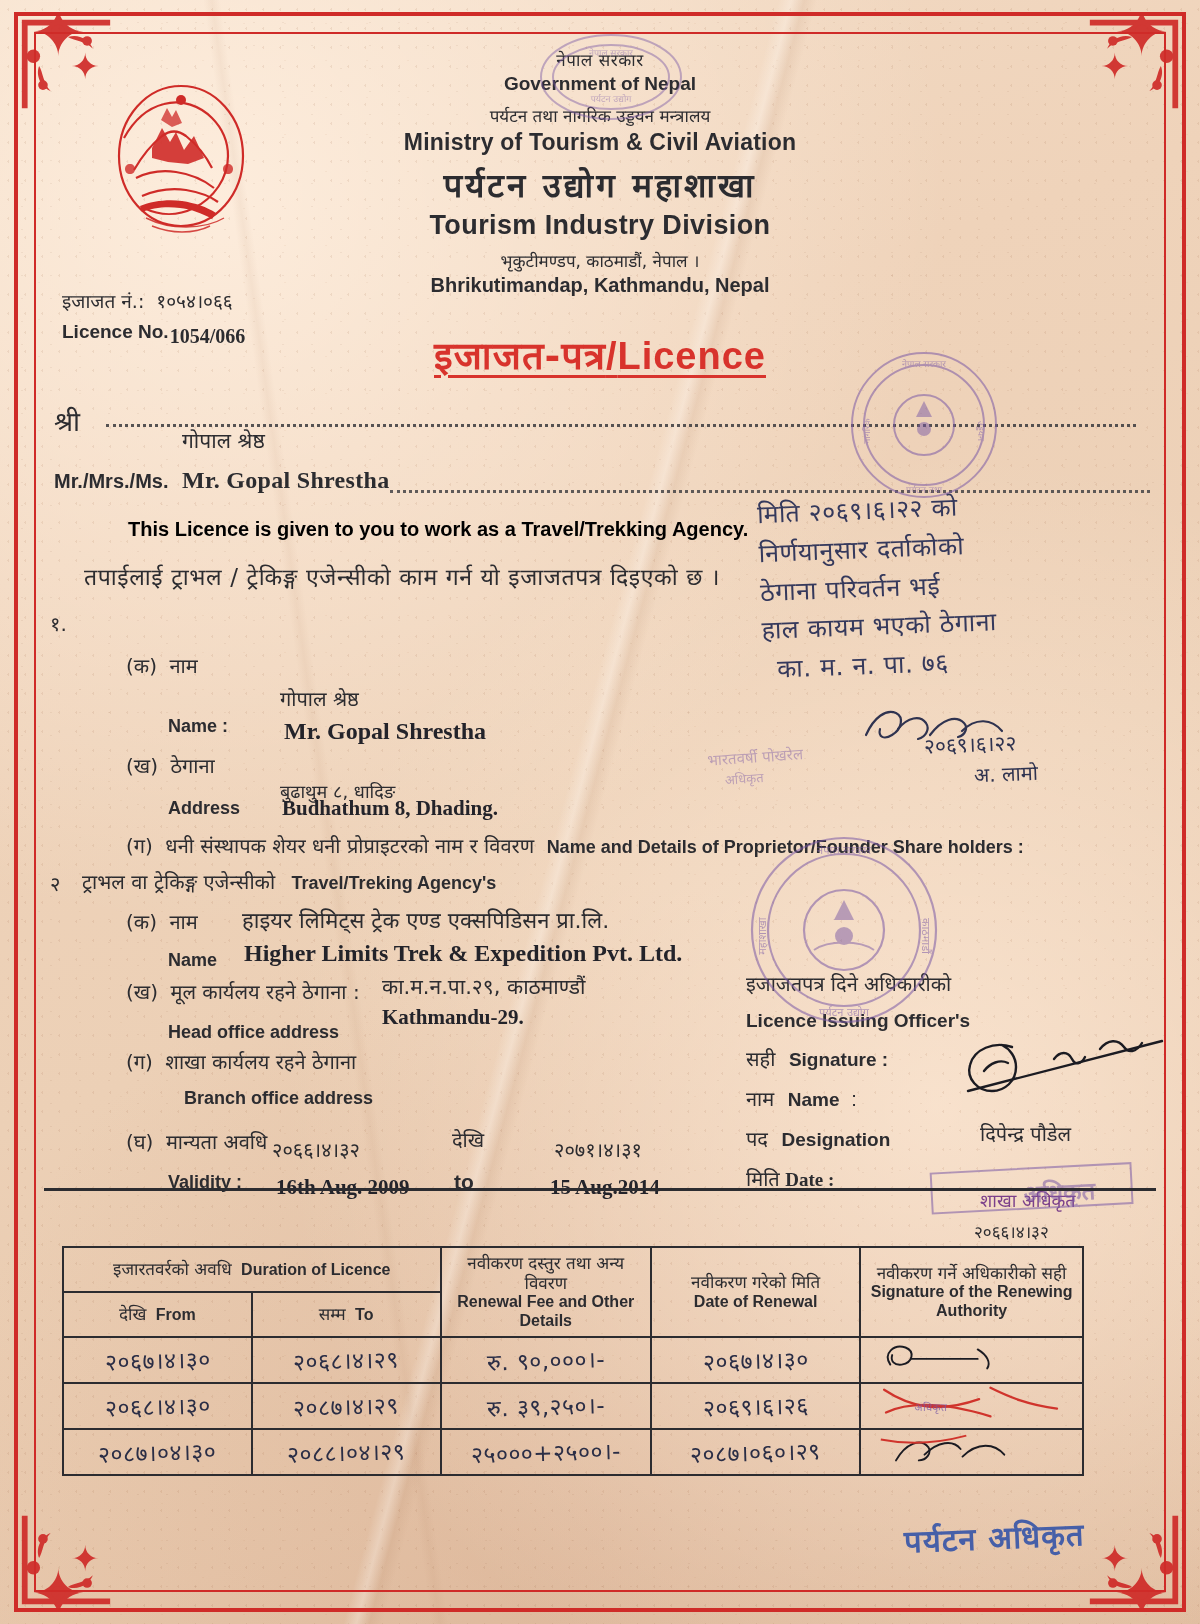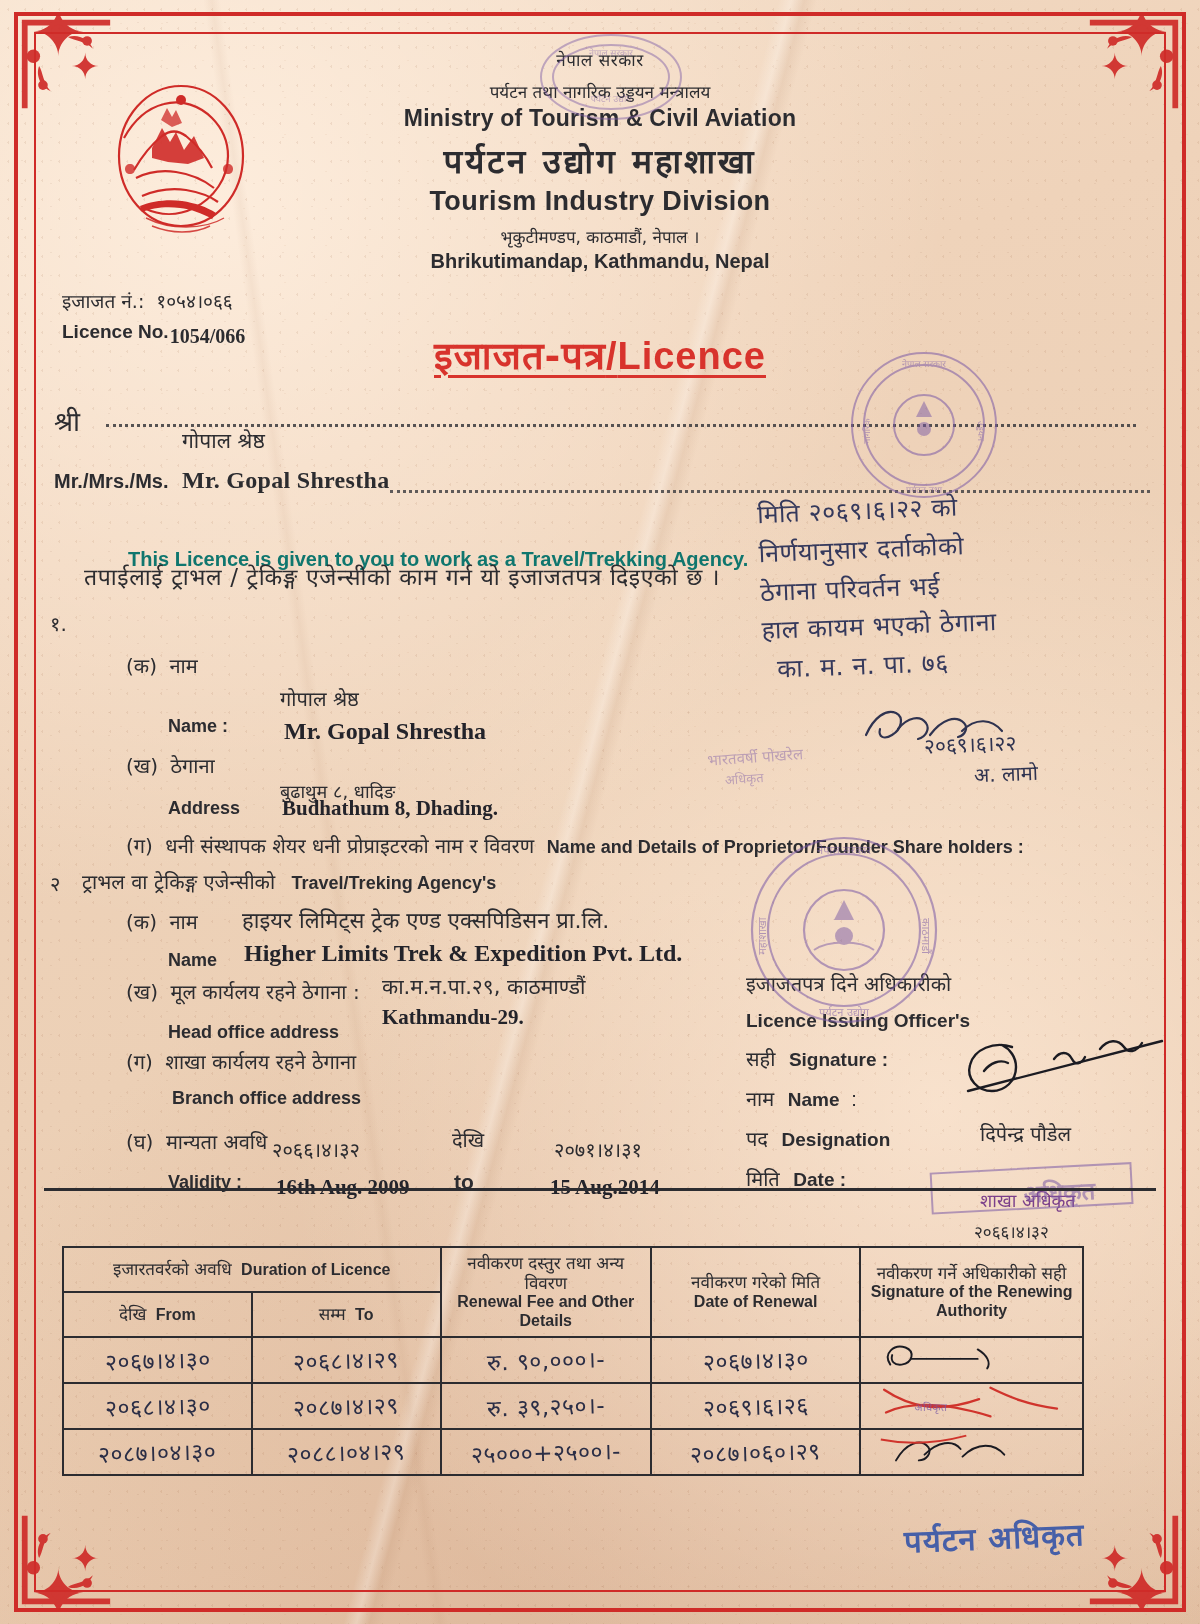--- a/index.html
+++ b/index.html
@@ -103,21 +103,21 @@
   #mrline .lbl{position:absolute;left:0;top:0;font-size:20px;font-weight:bold;color:#2c2c30;}
   #mrline .val{
     position:absolute;left:128px;top:-3px;font-size:24px;color:#2c2c30;
     font-family:"Liberation Serif", serif;font-weight:bold;letter-spacing:.3px;
   }
   #mrline .dots{
     position:absolute;left:336px;top:18px;width:760px;height:2px;
     border-bottom:3px dotted #3a3a3e;opacity:.8;
   }
 
-  #stmt-en{position:absolute;left:84px;top:478px;font-size:20px;font-weight:bold;color:#0f766e;margin-top:30px;}
+  #stmt-en{position:absolute;left:84px;top:478px;font-size:20px;font-weight:bold;color:#000000;}
   #stmt-np{position:absolute;left:40px;top:520px;font-size:23px;color:#2c2c30;letter-spacing:.6px;}
 
   
   .sec-no{position:absolute;font-size:20px;color:#2c2c30;}
   .row{position:absolute;color:#2c2c30;}
   .k-np{font-size:20px;}
   .k-en{font-size:18px;font-weight:bold;}
   .val-np{font-size:20px;color:#2c2c30;}
   .val-en{font-family:"Liberation Serif", serif;font-weight:bold;color:#23232a;}
 
@@ -265,20 +265,21 @@
       </g>
       <g fill="none" stroke="#cf2b28" stroke-width="1.4" opacity=".85">
         <path d="M40 140c12 6 26 9 40 9s28-3 38-9"></path>
         <path d="M46 148c10 4 20 6 30 6s20-2 28-6"></path>
       </g>
     </svg>
   </div>
 
   <div id="header">
     <div id="h-np1" class="nep">नेपाल सरकार</div>
+    <div id="h-en1">Government of Nepal</div>
     <div id="h-np2" class="nep">पर्यटन तथा नागरिक उड्डयन मन्त्रालय</div>
     <div id="h-en2">Ministry of Tourism &amp; Civil Aviation</div>
     <div id="h-np3" class="nep">पर्यटन उद्योग महाशाखा</div>
     <div id="h-en3">Tourism Industry Division</div>
     <div id="h-np4" class="nep">भृकुटीमण्डप, काठमाडौं, नेपाल ।</div>
     <div id="h-en4">Bhrikutimandap, Kathmandu, Nepal</div>
   </div>
 
   <div id="lic-no">
     <div id="lic-np" class="nep">
@@ -352,21 +353,21 @@
     <span class="k-np nep" style="margin-left:8px;">मूल कार्यलय रहने ठेगाना :</span>
   </div>
   <div class="val-np nep row" style="left:338px;top:932px;font-size:21px;">का.म.न.पा.२९, काठमाण्डौं</div>
   <div class="row k-en" style="left:124px;top:982px;">Head office address</div>
   <div class="row val-en" style="left:338px;top:965px;font-size:21px;">Kathmandu-29.</div>
 
   <div class="row" style="left:82px;top:1008px;">
     <span class="k-np nep">(ग)</span>
     <span class="k-np nep" style="margin-left:8px;">शाखा कार्यलय रहने ठेगाना</span>
   </div>
-  <div class="row k-en" style="left:128px;top:1048px;">Branch office address</div>
+  <div class="row k-en" style="left:140px;top:1048px;">Branch office address</div>
 
   <div class="row" style="left:82px;top:1088px;">
     <span class="k-np nep">(घ)</span>
     <span class="k-np nep" style="margin-left:8px;">मान्यता अवधि</span>
   </div>
   <div class="val-np nep row" style="left:228px;top:1096px;">२०६६।४।३२</div>
   <div class="val-np nep row" style="left:408px;top:1086px;">देखि</div>
   <div class="val-np nep row" style="left:510px;top:1096px;">२०७१।४।३१</div>
 
   <div class="row k-en" style="left:124px;top:1132px;">Validity :</div>
@@ -385,21 +386,21 @@
       <span class="nep">नाम</span>
       <span class="en" style="margin-left:8px;">Name</span>
       <span style="margin-left:6px;">:</span>
     </div>
     <div class="l">
       <span class="nep">पद</span>
       <span class="en" style="margin-left:8px;">Designation</span>
     </div>
     <div class="l">
       <span class="nep">मिति</span>
-      <span class="en" style="margin-left:8px;">Date :</span>
+      <span class="en" style="font-family:Liberation Serif, serif;">Date :</span>
     </div>
   </div>
 
   <div class="sigwrap" style="left:910px;top:985px;width:230px;height:90px;">
     <svg viewBox="0 0 230 90">
       <g fill="none" stroke="#1b1b22" stroke-width="2.4" stroke-linecap="round">
         <path d="M58 22c-18-6-38 2-42 18-4 14 8 26 22 26 13 0 24-10 24-24 0-10-6-18-14-22"></path>
         <path d="M30 46c6-8 16-12 24-8"></path>
         <path d="M14 66L208 16"></path>
         <path d="M100 34c6-8 14-8 18 0 3 6 9 6 13-2"></path>

